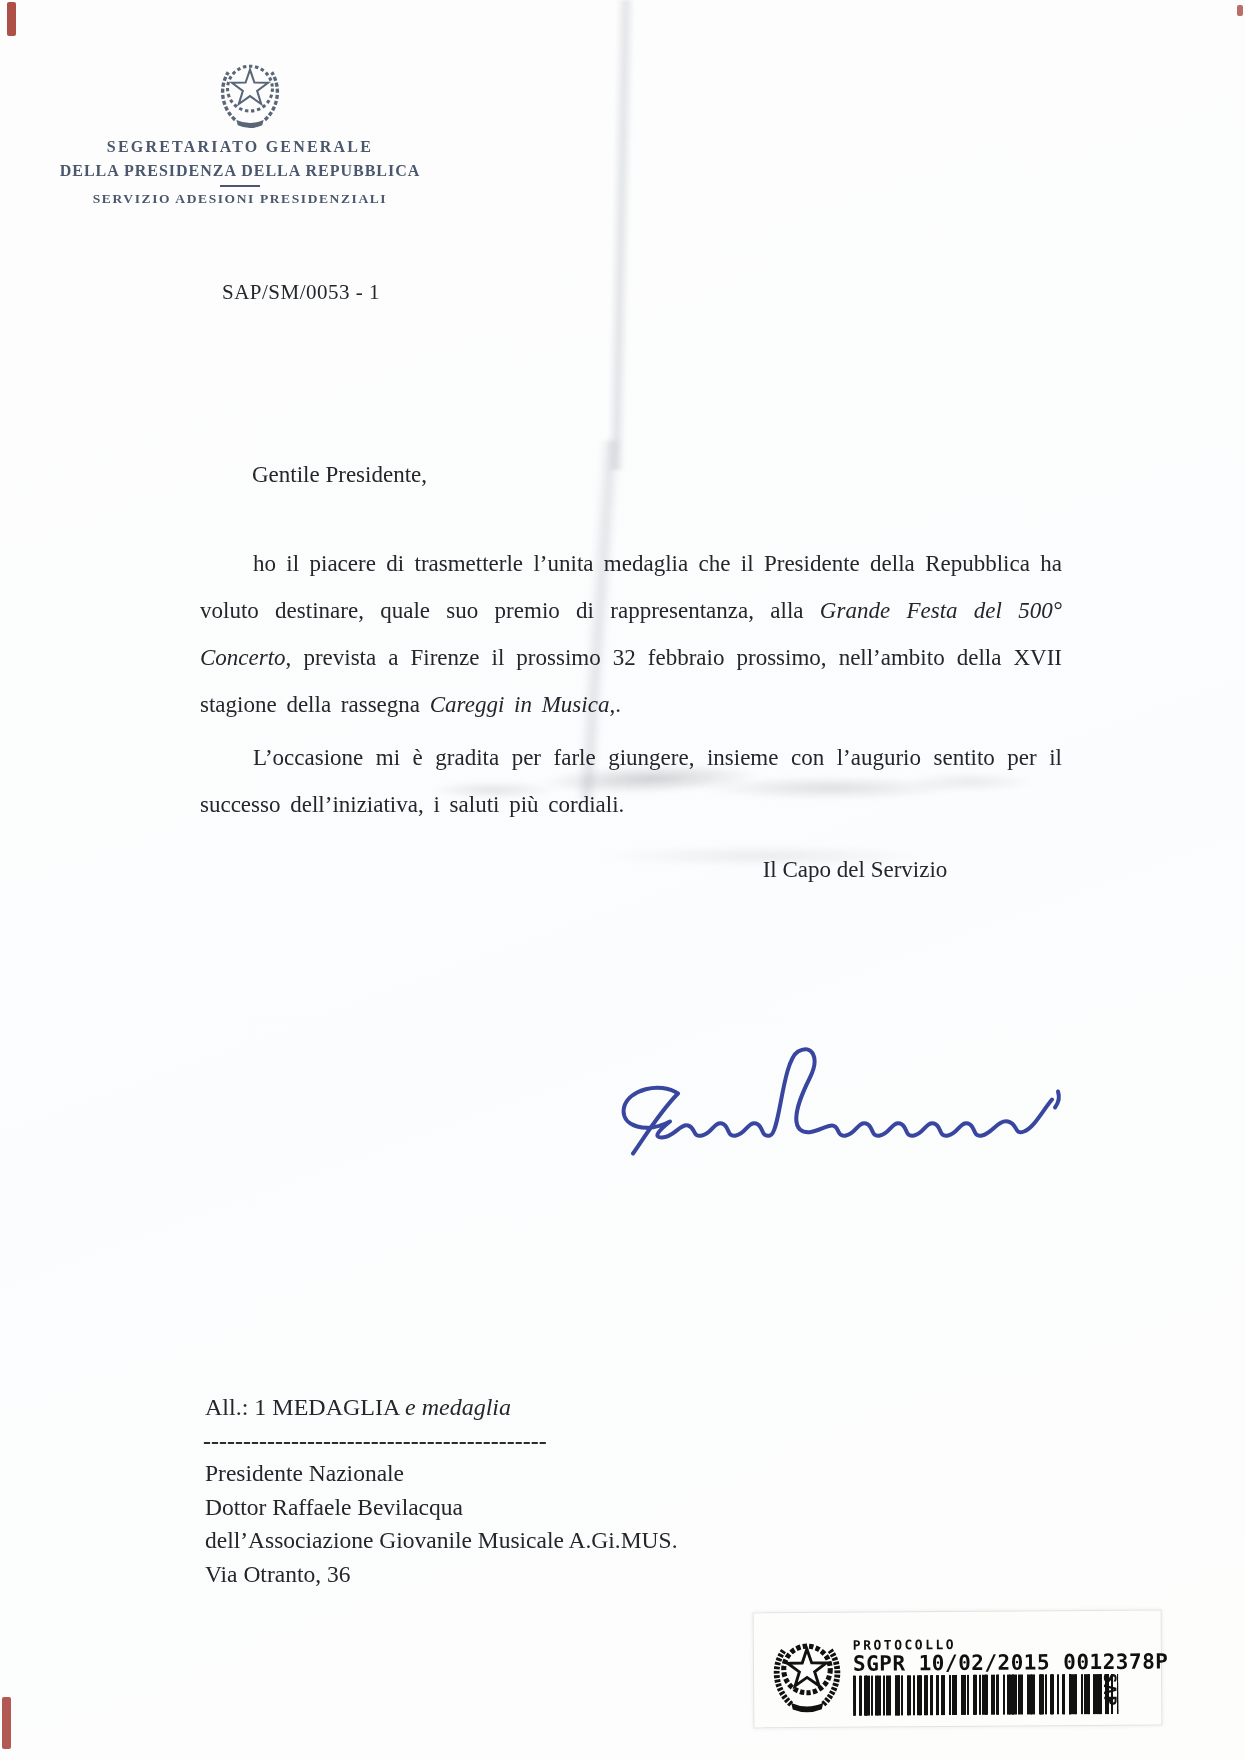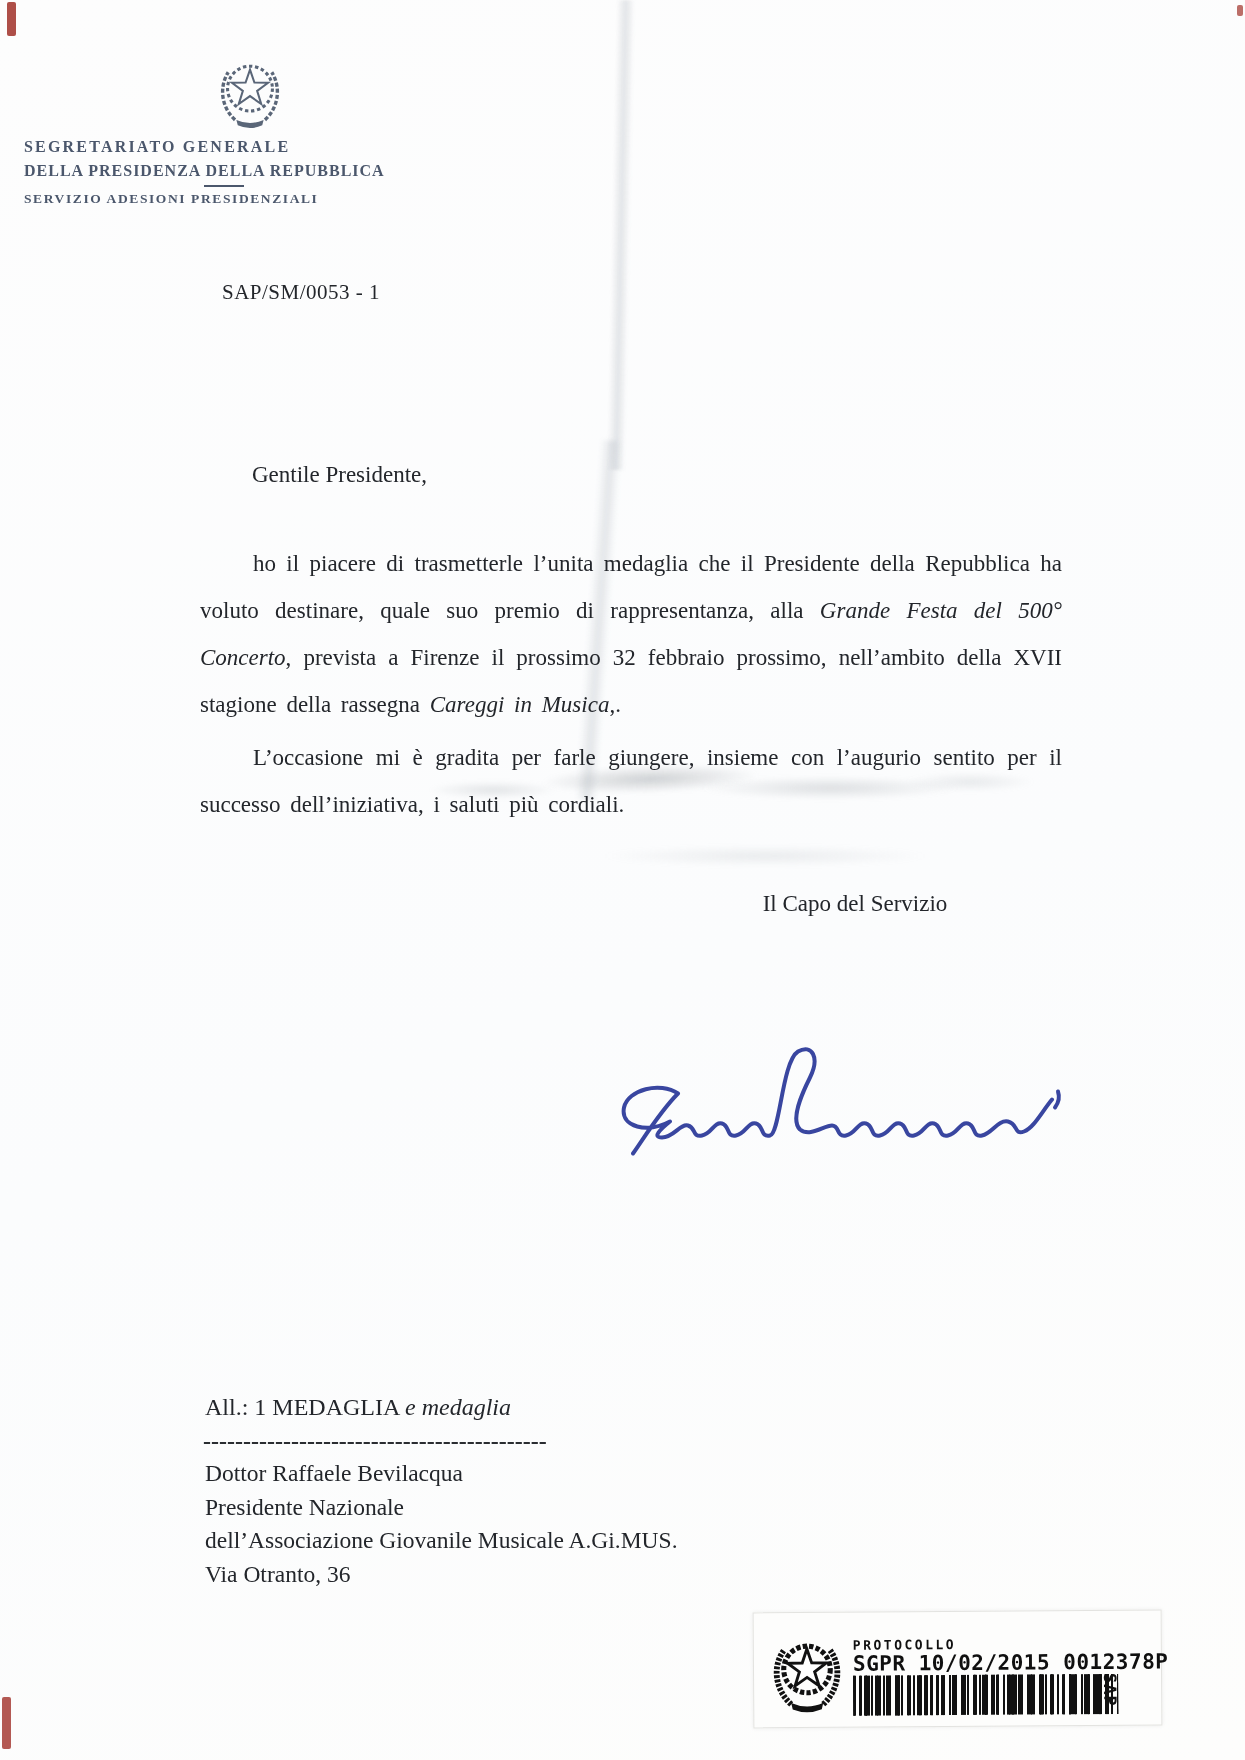--- a/index.html
+++ b/index.html
@@ -23,37 +23,37 @@
     background:linear-gradient(90deg,transparent,rgba(168,175,184,.3),transparent);
     filter:blur(2px);transform:rotate(4deg);}
   .smudge{position:absolute;border-radius:50%;pointer-events:none;filter:blur(2px);}
   .smudge.s1{left:540px;top:765px;width:220px;height:28px;background:radial-gradient(ellipse,rgba(120,126,133,.34),transparent 70%);transform:rotate(-2deg);}
   .smudge.s2{left:700px;top:776px;width:260px;height:24px;background:radial-gradient(ellipse,rgba(140,146,152,.26),transparent 70%);}
   .smudge.s3{left:428px;top:781px;width:130px;height:18px;background:radial-gradient(ellipse,rgba(150,156,162,.24),transparent 70%);}
   .smudge.s4{left:905px;top:772px;width:130px;height:20px;background:radial-gradient(ellipse,rgba(158,164,170,.2),transparent 70%);}
   .smudge.s5{left:600px;top:845px;width:330px;height:22px;background:radial-gradient(ellipse,rgba(150,156,162,.16),transparent 70%);}
   
   .hdr-emblem{position:absolute;left:216px;top:54px;width:68px;height:76px;}
-  .hdr-text{position:absolute;left:24px;top:138px;width:400px;color:#4b576c;}
+  .hdr-text{position:absolute;left:40px;top:138px;width:400px;text-align:center;color:#4b576c;}
   .hdr-l1{font-size:16px;letter-spacing:2.2px;font-weight:bold;}
   .hdr-l2{font-size:16px;letter-spacing:1px;font-weight:bold;margin-top:6px;}
   .hdr-rule{width:40px;height:2px;background:#4b576c;margin:5px auto 4px auto;}
   .hdr-l3{font-size:13.5px;letter-spacing:1.6px;font-weight:bold;}
   
   .reference{position:absolute;left:222px;top:280px;font-size:21px;letter-spacing:.5px;}
   
   .salutation{position:absolute;left:252px;top:462px;font-size:23px;}
   .bodyblock{position:absolute;left:200px;width:862px;font-size:23px;line-height:47px;
     text-align:justify;word-spacing:4px;}
   .par1{top:540px;}
   .par2{top:734px;}
   .bodyblock p{margin:0;text-indent:53px;}
   .bodyblock i{font-style:italic;}
   
-  .signoff{position:absolute;left:700px;top:886px;width:310px;text-align:center;
+  .signoff{position:absolute;left:700px;top:852px;width:310px;text-align:center;
     font-size:23px;line-height:36px;}
   .signature{position:absolute;left:600px;top:1040px;width:470px;height:118px;}
   
   .attach{position:absolute;left:205px;top:1394px;font-size:24px;}
   .attach i{font-style:italic;}
   .dashes{position:absolute;left:203px;top:1428px;font-size:24px;font-weight:bold;
     letter-spacing:0px;white-space:nowrap;color:#2a2d31;}
   .recipient{position:absolute;left:205px;top:1457px;font-size:23.5px;line-height:33.5px;}
   
   .stamp{position:absolute;left:753px;top:1611px;width:407px;height:114px;
@@ -155,22 +155,22 @@
       C434 86 442 70 452 58"></path>
     <path stroke="#3946a0" stroke-width="4" stroke-linecap="round" d="M458 50 C460 56 458 62 455 66"></path>
   </svg>
 
   <div class="attach">
     <span>All.: 1 MEDAGLIA </span><i>e medaglia</i>
   </div>
   <div class="dashes">-------------------------------------------</div>
 
   <div class="recipient">
+    <div>Presidente Nazionale</div>
     <div>Dottor Raffaele Bevilacqua</div>
-    <div>Presidente Nazionale</div>
     <div>dell’Associazione Giovanile Musicale A.Gi.MUS.</div>
     <div>Via Otranto, 36</div>
   </div>
 
   <div class="stamp">
     <svg class="stamp-emblem emblem-stamp" viewBox="0 0 100 110" fill="none">
       <circle cx="50" cy="50" r="32" stroke-width="7" stroke-dasharray="6 3"></circle>
       <path d="M50 22 L56.5 41.1 L76.6 41.4 L60.5 53.4 L66.5 72.6 L50 61 L33.5 72.6 L39.5 53.4 L23.4 41.4 L43.5 41.1 Z" stroke-width="4" fill="#ffffff"></path>
       <path d="M28 98 C6 78 2 46 18 24" stroke-width="8" stroke-dasharray="4 2"></path>
       <path d="M72 98 C94 78 98 46 82 24" stroke-width="8" stroke-dasharray="4 2"></path>

